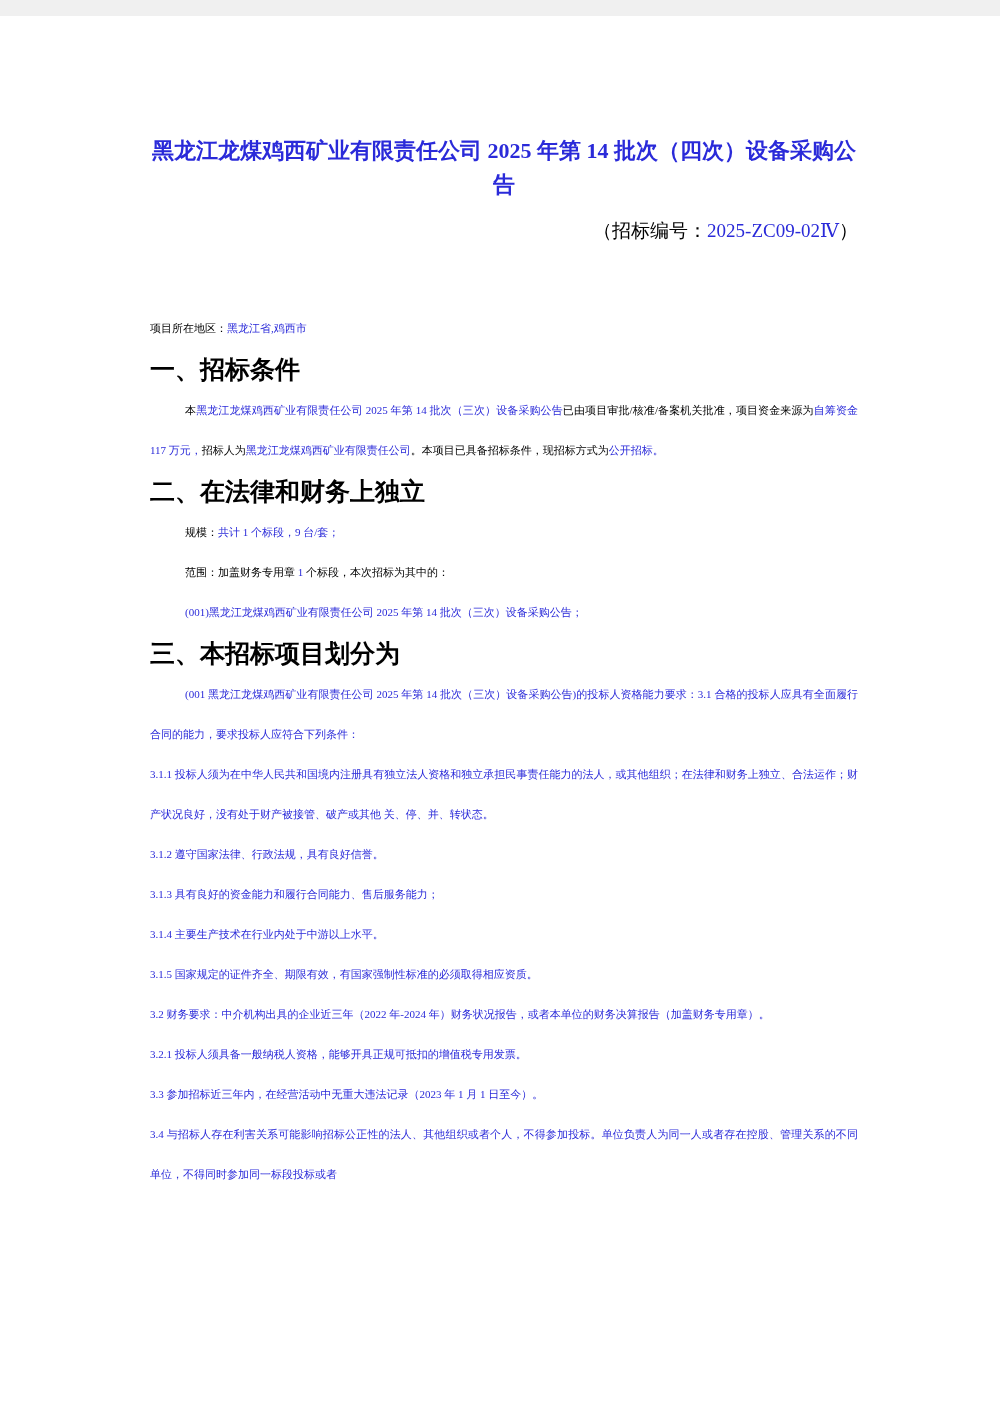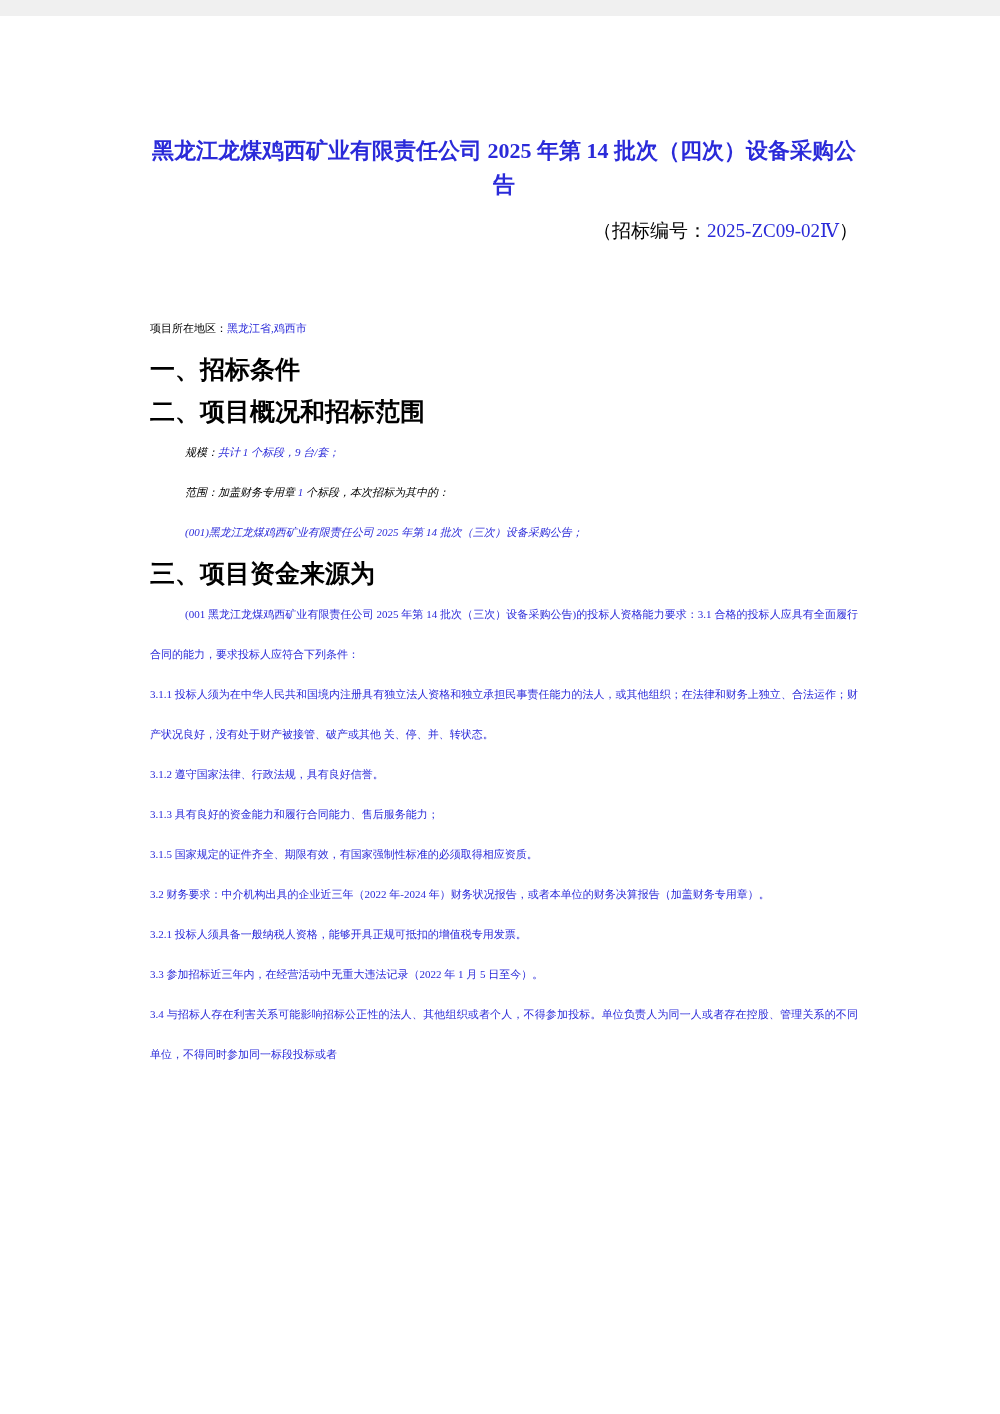--- a/index.html
+++ b/index.html
@@ -23,21 +23,21 @@
     margin:14px 0 0 0;font-size:19px;line-height:30px;
     text-align:right;font-weight:normal;
   }
   .body{margin:0;font-size:11px;line-height:40px;}
   .region{margin-top:62px;}
   h2.sec{
     margin:0;font-size:25px;font-weight:bold;line-height:42px;color:var(--black);
     font-family:"Liberation Sans","DejaVu Sans",sans-serif;
   }
   .indent-first{text-indent:35px;}
-  .pad-left{padding-left:35px;font-style:italic;}
+  .pad-left{padding-left:35px;}
   .justify{text-align:justify;}
   .blue{color:var(--blue);}
   .black{color:var(--black);}
 </style>
 </head>
 <body>
 
 <div class="page">
   <div class="content">
 
@@ -46,40 +46,44 @@
     <div class="subtitle">
       <span class="black">（招标编号：</span><span class="blue">2025-ZC09-02Ⅳ</span><span class="black">）</span>
     </div>
 
     <p class="body region">
       <span class="black">项目所在地区：</span><span class="blue">黑龙江省,鸡西市</span>
     </p>
 
     <h2 class="sec">一、招标条件</h2>
 
+    <p class="body indent-first justify">
+      <span class="black">本</span><span class="blue">黑龙江龙煤鸡西矿业有限责任公司 2025 年第 14 批次（三次）设备采购公告</span><span class="black">已由项目审批/核准/备案机关批准，项目资金来源为</span><span class="blue">自筹资金 117 万元，</span><span class="black">招标人为</span><span class="blue">黑龙江龙煤鸡西矿业有限责任公司</span><span class="black">。本项目已具备招标条件，现招标方式为</span><span class="blue">公开招标。</span>
+    </p>
 
-    <h2 class="sec">二、项目概况和招标范围</h2>
+    <h2 class="sec">二、在法律和财务上独立</h2>
 
     <p class="body pad-left">
       <span class="black">规模：</span><span class="blue">共计 1 个标段，9 台/套；</span>
     </p>
 
     <p class="body pad-left">
       <span class="black">范围：加盖财务专用章 </span><span class="blue">1</span><span class="black"> 个标段，本次招标为其中的：</span>
     </p>
 
     <p class="body pad-left blue">(001)黑龙江龙煤鸡西矿业有限责任公司 2025 年第 14 批次（三次）设备采购公告；</p>
 
-    <h2 class="sec">三、项目资金来源为</h2>
+    <h2 class="sec">三、本招标项目划分为</h2>
 
     <p class="body indent-first justify blue">(001 黑龙江龙煤鸡西矿业有限责任公司 2025 年第 14 批次（三次）设备采购公告)的投标人资格能力要求：3.1 合格的投标人应具有全面履行合同的能力，要求投标人应符合下列条件：</p>
 
     <p class="body justify blue">3.1.1 投标人须为在中华人民共和国境内注册具有独立法人资格和独立承担民事责任能力的法人，或其他组织；在法律和财务上独立、合法运作；财产状况良好，没有处于财产被接管、破产或其他 关、停、并、转状态。</p>
     <p class="body justify blue">3.1.2 遵守国家法律、行政法规，具有良好信誉。</p>
     <p class="body justify blue">3.1.3 具有良好的资金能力和履行合同能力、售后服务能力；</p>
+    <p class="body justify blue">3.1.4 主要生产技术在行业内处于中游以上水平。</p>
     <p class="body justify blue">3.1.5 国家规定的证件齐全、期限有效，有国家强制性标准的必须取得相应资质。</p>
     <p class="body justify blue">3.2 财务要求：中介机构出具的企业近三年（2022 年-2024 年）财务状况报告，或者本单位的财务决算报告（加盖财务专用章）。</p>
     <p class="body justify blue">3.2.1 投标人须具备一般纳税人资格，能够开具正规可抵扣的增值税专用发票。</p>
-    <p class="body justify blue">3.3 参加招标近三年内，在经营活动中无重大违法记录（2022 年 1 月 5 日至今）。</p>
+    <p class="body justify blue">3.3 参加招标近三年内，在经营活动中无重大违法记录（2023 年 1 月 1 日至今）。</p>
     <p class="body justify blue">3.4 与招标人存在利害关系可能影响招标公正性的法人、其他组织或者个人，不得参加投标。单位负责人为同一人或者存在控股、管理关系的不同单位，不得同时参加同一标段投标或者</p>
 
   </div>
 </div>
 
 </body></html>

